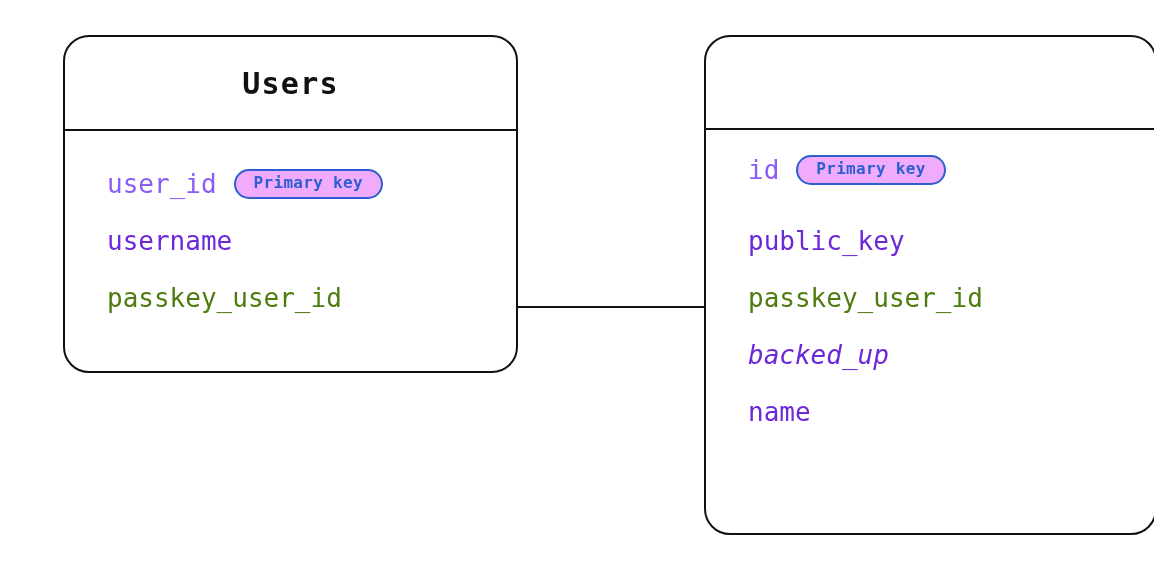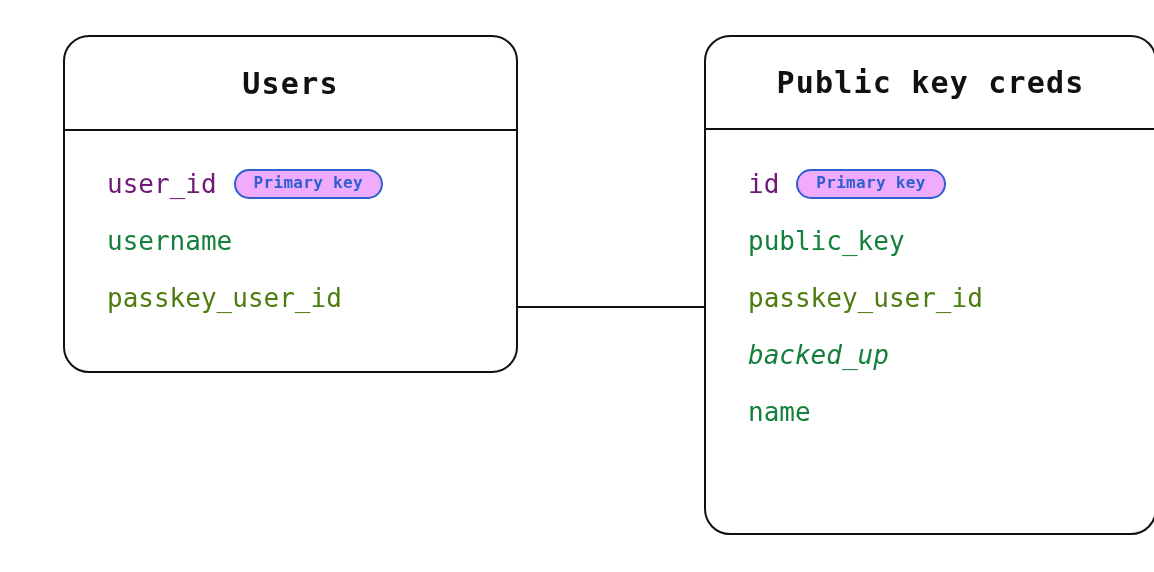--- a/index.html
+++ b/index.html
@@ -49,23 +49,23 @@
     align-items:center;
     white-space:nowrap;
     height:34px;
   }
   .field-name{
     font-family:"DejaVu Sans Mono","Liberation Mono",monospace;
     font-size:26px;
     font-weight:400;
     letter-spacing:0px;
     line-height:34px;
-    color:#15803d;
+    color:#6d28d9;
   }
-  .field-name.pk{color:#701a75;}
+  .field-name.pk{color:#8b5cf6;}
   .field-name.fk{color:#4d7c0f;}
 
   .badge{
     display:inline-flex;
     align-items:center;
     justify-content:center;
     margin-left:17px;
     padding:4px 18px 6px 18px;
     border:2px solid #2E5FD0;
     border-radius:999px;
@@ -108,27 +108,24 @@
         <span class="field-name">username</span>
       </div>
 
       <div class="field-row" style="left:42px;top:152px;">
         <span class="field-name fk">passkey_user_id</span>
       </div>
     </div>
   </div>
 
   <div class="entity" style="left:667px;top:35px;width:453px;height:500px;">
-    <div class="entity-header" style="height:91px;">
-      <span class="entity-title">Public key creds</span>
-    </div>
     <div class="entity-divider" style="top:91px;"></div>
 
     <div class="field-list" style="top:91px;bottom:0;">
-      <div class="field-row" style="left:42px;top:39px;">
+      <div class="field-row" style="left:42px;top:25px;">
         <span class="field-name pk">id</span>
         <span class="badge">Primary key</span>
       </div>
 
       <div class="field-row" style="left:42px;top:96px;align-items:center;">
         <span class="field-name">public_key</span>
       </div>
 
       <div class="field-row" style="left:42px;top:153px;">
         <span class="field-name fk">passkey_user_id</span>

